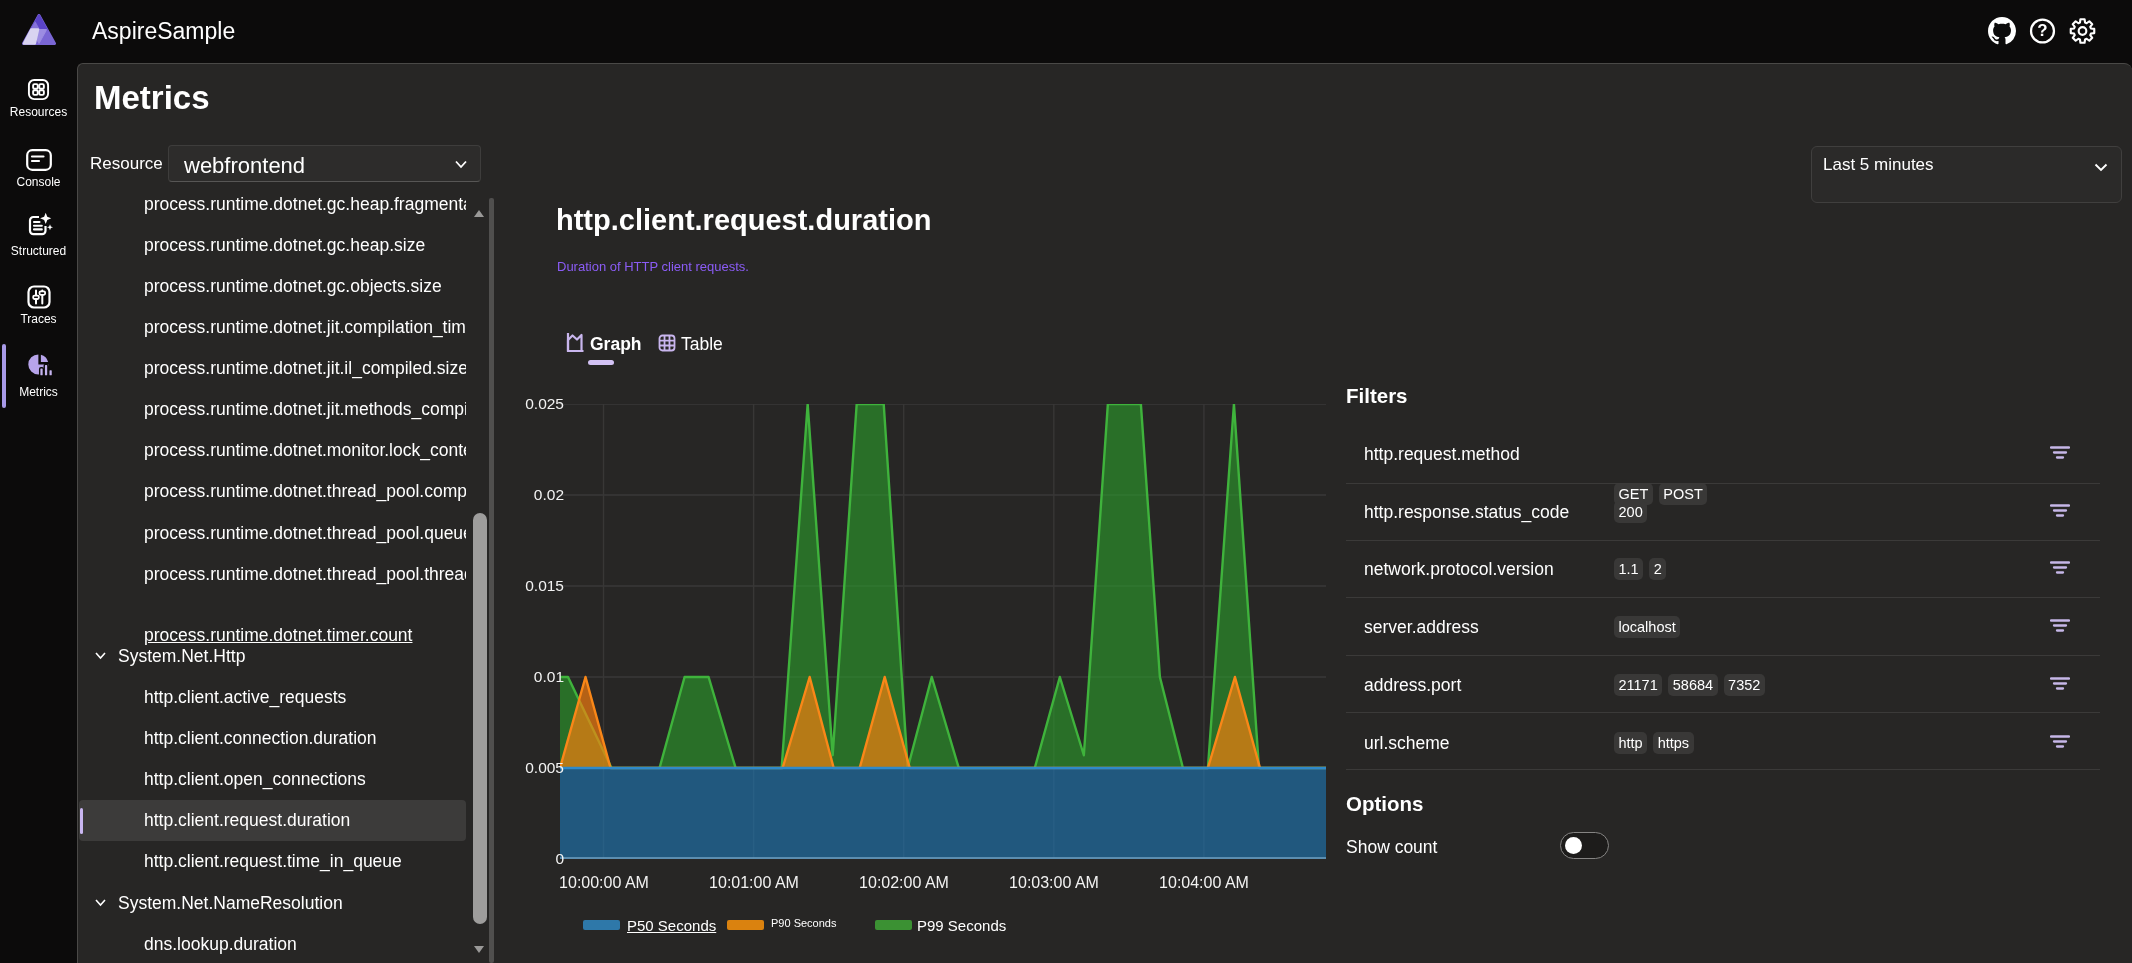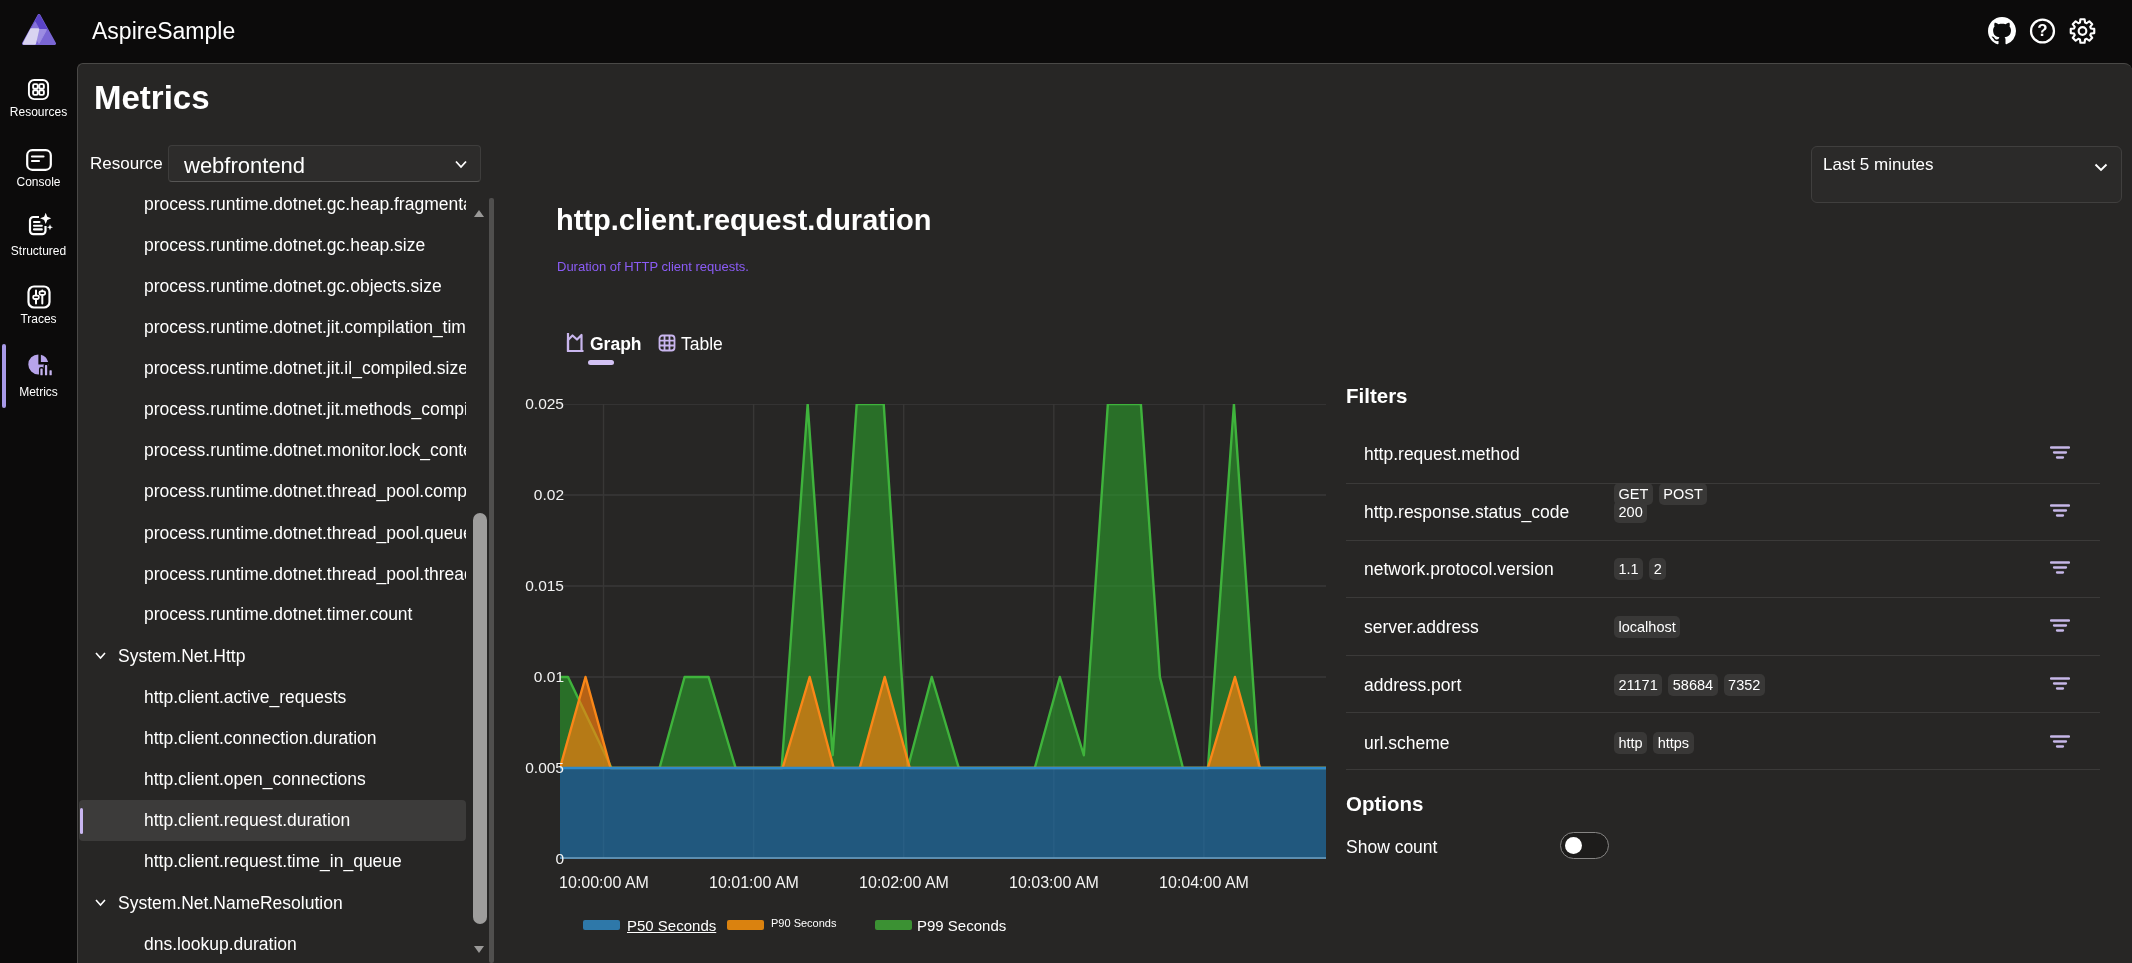--- a/index.html
+++ b/index.html
@@ -115,21 +115,21 @@
     <div class="treerow" style="top:-13.5px;">process.runtime.dotnet.gc.heap.fragmentation.size</div>
     <div class="treerow" style="top:27.6px;">process.runtime.dotnet.gc.heap.size</div>
     <div class="treerow" style="top:68.7px;">process.runtime.dotnet.gc.objects.size</div>
     <div class="treerow" style="top:109.9px;">process.runtime.dotnet.jit.compilation_time</div>
     <div class="treerow" style="top:151.0px;">process.runtime.dotnet.jit.il_compiled.size</div>
     <div class="treerow" style="top:192.1px;">process.runtime.dotnet.jit.methods_compiled.count</div>
     <div class="treerow" style="top:233.2px;">process.runtime.dotnet.monitor.lock_contention.count</div>
     <div class="treerow" style="top:274.3px;">process.runtime.dotnet.thread_pool.completed_items.count</div>
     <div class="treerow" style="top:315.5px;">process.runtime.dotnet.thread_pool.queue.length</div>
     <div class="treerow" style="top:356.6px;">process.runtime.dotnet.thread_pool.threads.count</div>
-    <div class="treerow" style="top:397px;">process.runtime.dotnet.timer.count</div>
+    <div class="treerow" style="top:418px;text-decoration:underline;">process.runtime.dotnet.timer.count</div>
     <svg class="abs" style="left:17px;top:454.3px;" width="13" height="10" viewBox="0 0 13 10">
         <path d="M2 2 L6.5 7 L11 2" fill="none" stroke="#fff" stroke-width="1.6"></path>
       </svg>
     <div class="grouprow" style="top:438.8px;">System.Net.Http</div>
     <div class="treerow" style="top:479.9px;">http.client.active_requests</div>
     <div class="treerow" style="top:521.1px;">http.client.connection.duration</div>
     <div class="treerow" style="top:562.2px;">http.client.open_connections</div>
     <div class="abs" style="left:2px;top:603.3px;width:387px;height:41px;background:#3c3b3a;border-radius:4px;"></div>
     <div class="abs" style="left:3px;top:610.8px;width:3px;height:26px;border-radius:2px;background:#c9b6f0;"></div>
     <div class="treerow" style="top:603.3px;">http.client.request.duration</div>

